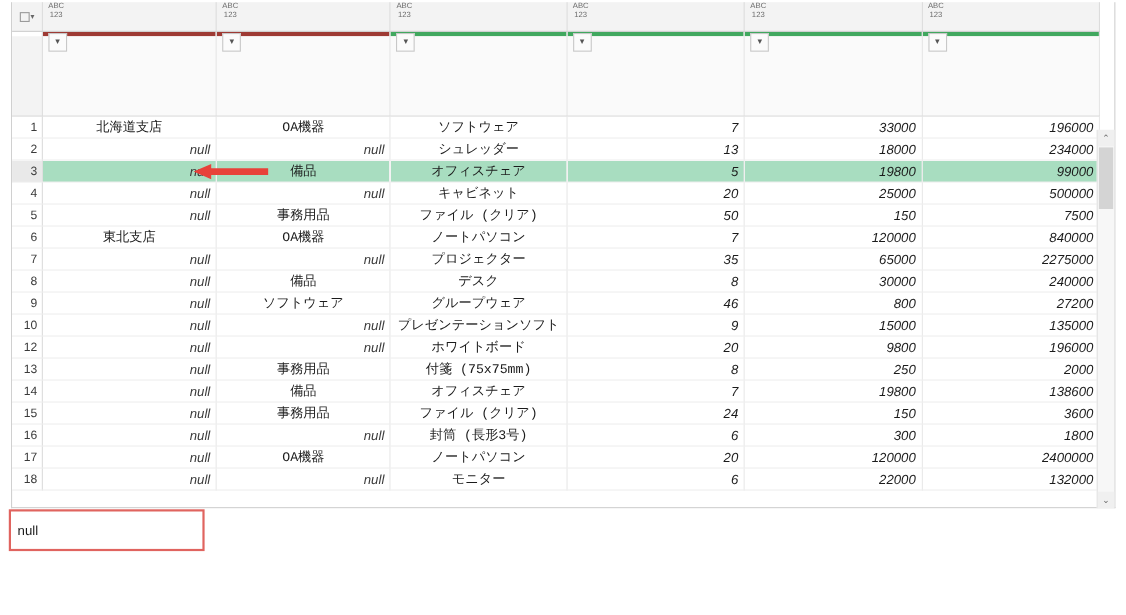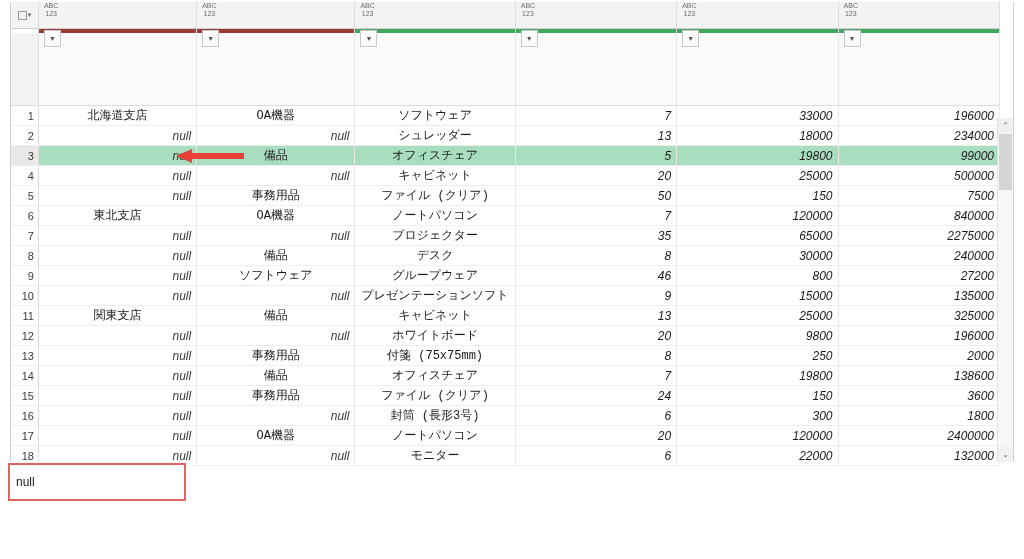--- a/index.html
+++ b/index.html
@@ -414,29 +414,20 @@
         <tr class="data">
           <td class="rowhdr">10</td>
           <td class="nullcell">null</td>
           <td class="nullcell">null</td>
           <td class="txt">プレゼンテーションソフト</td>
           <td class="num">9</td>
           <td class="num">15000</td>
           <td class="num">135000</td>
         </tr>
         <tr class="data">
-          <td class="rowhdr">11</td>
-          <td class="txt">関東支店</td>
-          <td class="txt">備品</td>
-          <td class="txt">キャビネット</td>
-          <td class="num">13</td>
-          <td class="num">25000</td>
-          <td class="num">325000</td>
-        </tr>
-        <tr class="data">
           <td class="rowhdr">12</td>
           <td class="nullcell">null</td>
           <td class="nullcell">null</td>
           <td class="txt">ホワイトボード</td>
           <td class="num">20</td>
           <td class="num">9800</td>
           <td class="num">196000</td>
         </tr>
         <tr class="data">
           <td class="rowhdr">13</td>

